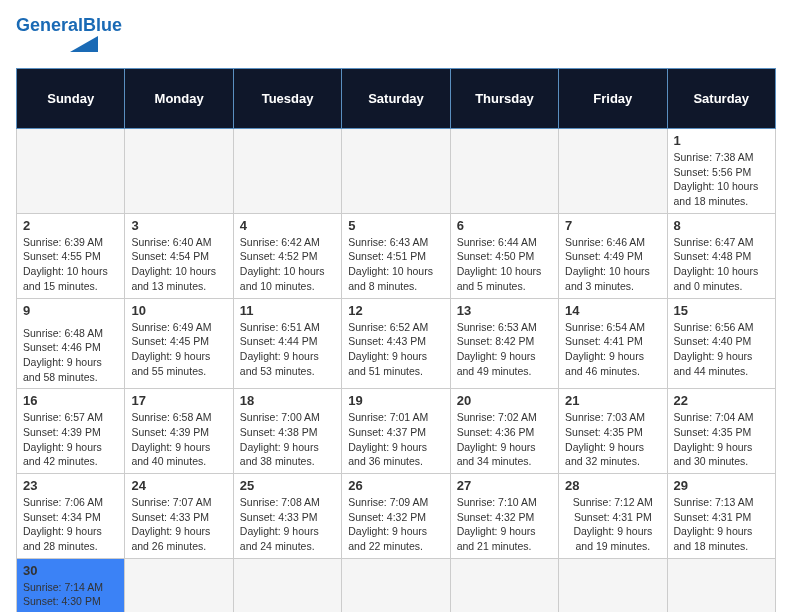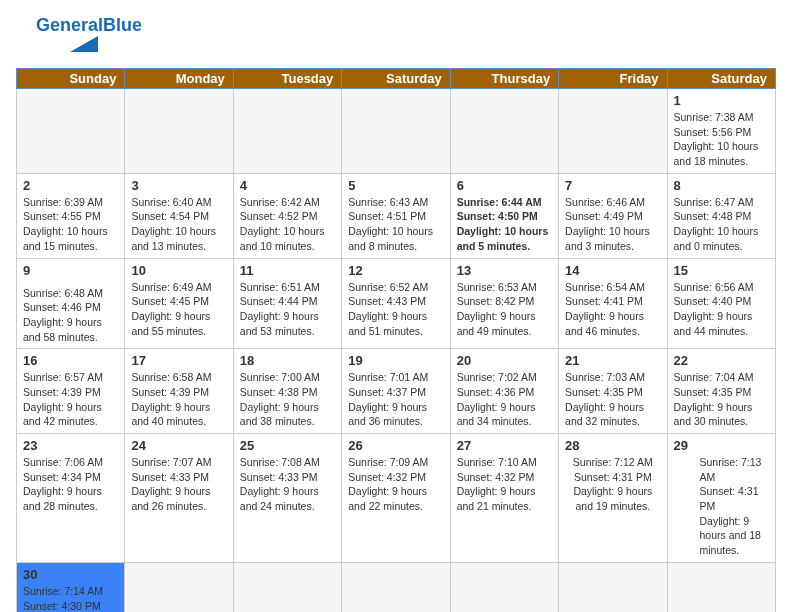--- a/index.html
+++ b/index.html
@@ -41,26 +41,26 @@
     .location {
       font-size: 14px;
       color: #555;
     }
     .calendar {
       width: 100%;
       border-collapse: collapse;
       border: 1px solid #ccc;
     }
     .calendar th {
-      background-color: #a16207;
+      background-color: #0f172a;
       color: white;
       font-size: 13px;
       font-weight: bold;
-      text-align: right;
-      padding: 2px 8px;
+      text-align: center;
+      padding: 22px 8px;
       border: 1px solid #5a8fc0;
     }
     .calendar td {
       border: 1px solid #ccc;
       vertical-align: top;
       padding: 4px 6px;
       width: calc(100% / 7);
       min-height: 70px;
       background: #fff;
     }
@@ -84,21 +84,21 @@
     }
     .last-row td.has-data {
       background: #3b82f6;
     }
   </style>
 </head>
 <body>
 
 <div class="header-area">
   <div class="logo">
-    <div style="display:flex;align-items:center;margin-left:20px;">
+    <div style="display:flex;align-items:center;">
       <span class="logo-text">
         <span>General</span><span style="color:#1a6ab5;">Blue</span>
       </span>
     </div>
     <div style="margin-left:54px;margin-top:2px;">
       <svg width="28" height="16">
         <polygon points="0,16 28,16 28,0" fill="#1a6ab5"></polygon>
       </svg>
     </div>
   </div>
@@ -155,21 +155,21 @@
 Daylight: 10 hours and 10 minutes.</div>
         </td>
         <td>
           <span class="day-number">5</span>
           <div class="day-info" style="white-space: pre-line;">Sunrise: 6:43 AM
 Sunset: 4:51 PM
 Daylight: 10 hours and 8 minutes.</div>
         </td>
         <td>
           <span class="day-number">6</span>
-          <div class="day-info" style="white-space: pre-line; font-weight: bold;">Sunrise: 6:44 AM
+          <div class="day-info" style="white-space: pre-line;">Sunrise: 6:44 AM
 Sunset: 4:50 PM
 Daylight: 10 hours and 5 minutes.</div>
         </td>
         <td>
           <span class="day-number">7</span>
           <div class="day-info" style="white-space: pre-line;">Sunrise: 6:46 AM
 Sunset: 4:49 PM
 Daylight: 10 hours and 3 minutes.</div>
         </td>
         <td>
@@ -299,21 +299,21 @@
 Daylight: 9 hours and 21 minutes.</div>
         </td>
         <td>
           <span class="day-number">28</span>
           <div class="day-info" style="white-space: pre-line; text-align: center;">Sunrise: 7:12 AM
 Sunset: 4:31 PM
 Daylight: 9 hours and 19 minutes.</div>
         </td>
         <td>
           <span class="day-number">29</span>
-          <div class="day-info" style="white-space: pre-line; margin-left: 26px;">Sunrise: 7:13 AM
+          <div class="day-info" style="white-space: pre-line;">Sunrise: 7:13 AM
 Sunset: 4:31 PM
 Daylight: 9 hours and 18 minutes.</div>
         </td>
       </tr>
       <tr class="last-row">
         <td class="has-data">
           <span class="day-number">30</span>
           <div class="day-info" style="white-space: pre-line;">Sunrise: 7:14 AM
 Sunset: 4:30 PM
 Daylight: 9 hours and 16 minutes.</div>

